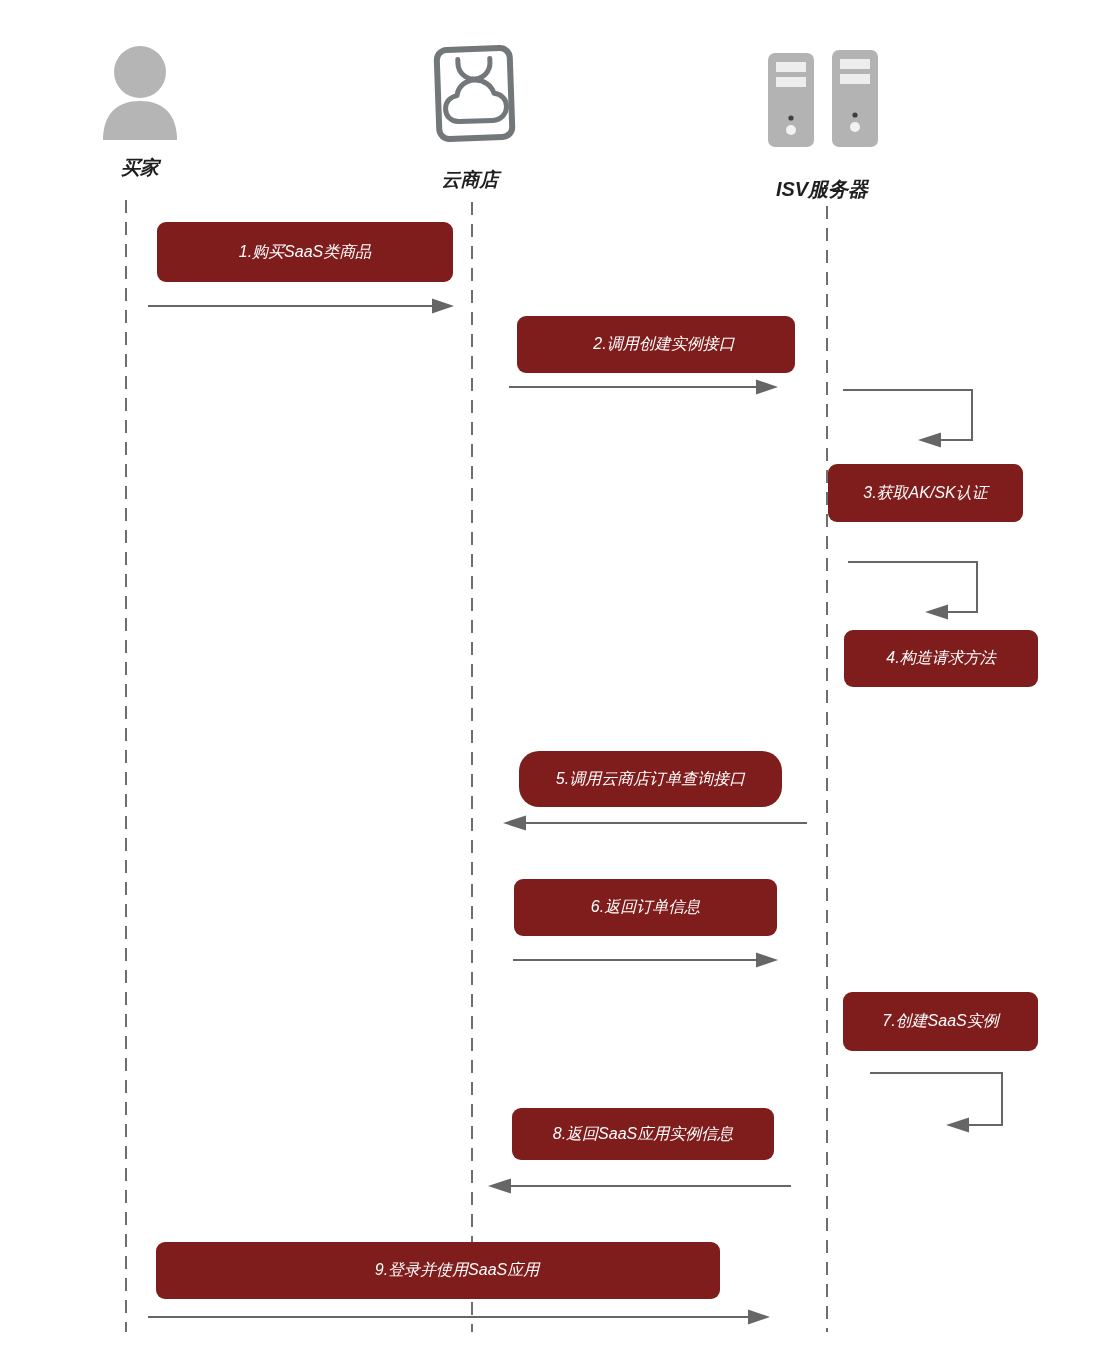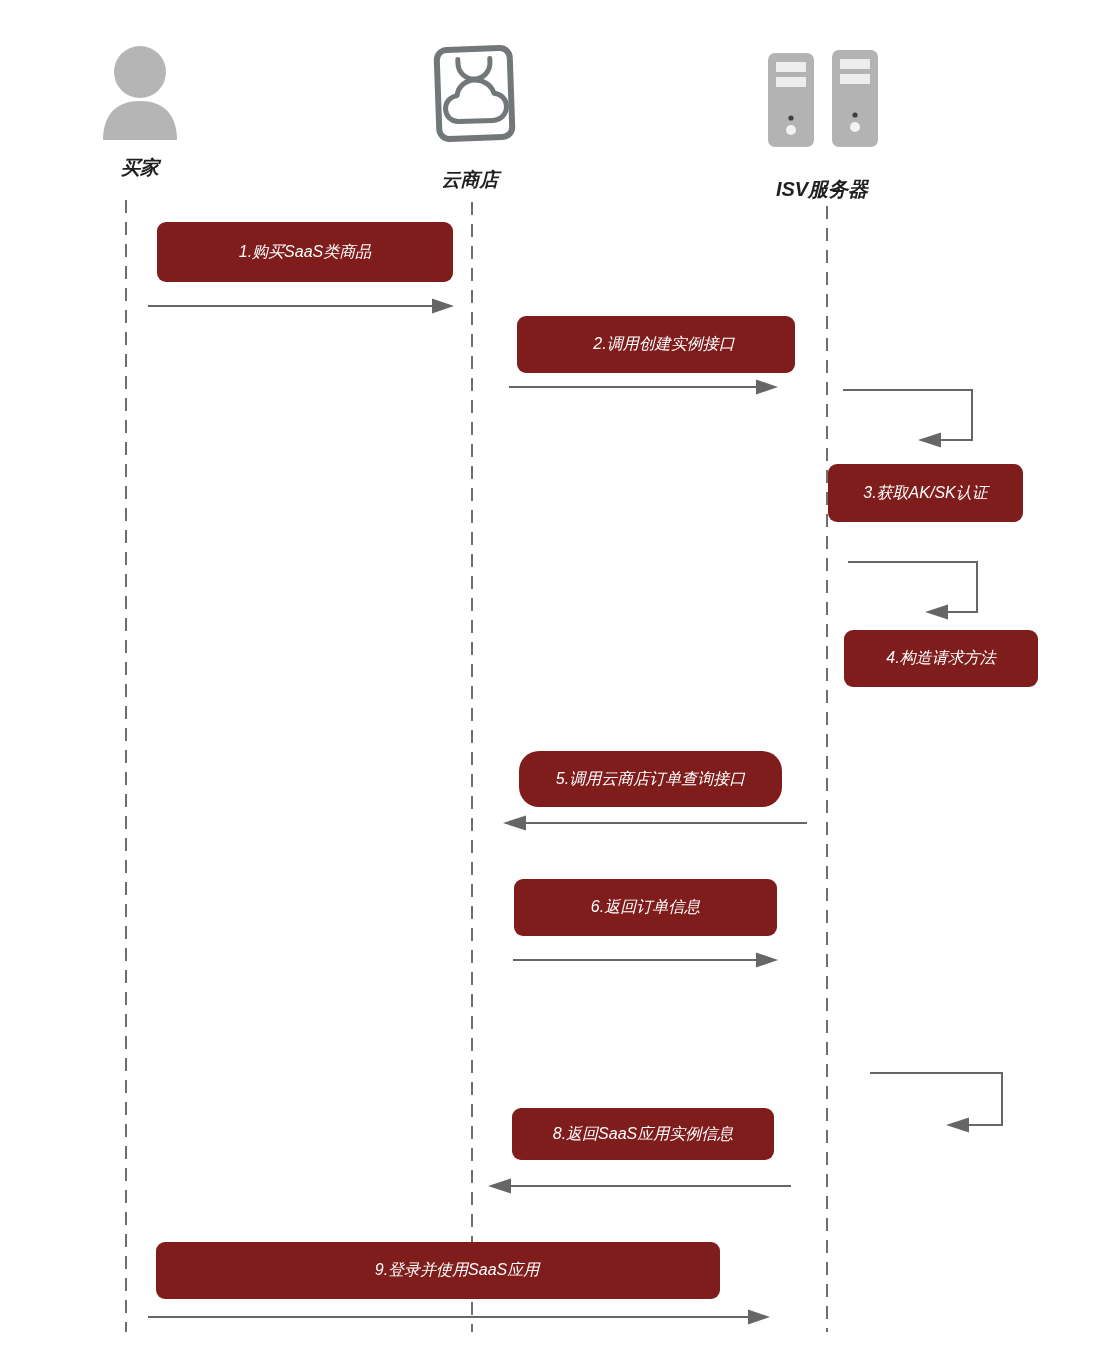--- a/index.html
+++ b/index.html
@@ -80,20 +80,21 @@
   <div class="lifeline" style="left:125px;top:200px;height:1132px;"></div>
   <div class="lifeline" style="left:471px;top:202px;height:1130px;"></div>
   <div class="lifeline" style="left:826px;top:206px;height:1126px;"></div>
 
   <div class="step" style="left:157px;top:222px;width:296px;height:60px;">1.购买SaaS类商品</div>
   <div class="step" style="left:517px;top:316px;width:262px;height:57px;padding-left:16px;">2.调用创建实例接口</div>
   <div class="step" style="left:816px;top:464px;width:195px;height:58px;margin-left:12px;">3.获取AK/SK认证</div>
   <div class="step" style="left:844px;top:630px;width:194px;height:57px;">4.构造请求方法</div>
   <div class="step" style="left:519px;top:751px;width:263px;height:56px;border-radius:20px;">5.调用云商店订单查询接口</div>
   <div class="step" style="left:514px;top:879px;width:263px;height:57px;">6.返回订单信息</div>
+  <div class="step" style="left:843px;top:992px;width:195px;height:59px;">7.创建SaaS实例</div>
   <div class="step" style="left:512px;top:1108px;width:262px;height:52px;">8.返回SaaS应用实例信息</div>
   <div class="step" style="left:156px;top:1242px;width:526px;height:57px;padding-left:38px;">9.登录并使用SaaS应用</div>
 
   <svg class="arrows" width="1107" height="1346" viewBox="0 0 1107 1346">
 
     <g>
       <line class="arrow-line" x1="148" y1="306" x2="434" y2="306"></line>
       <polygon class="arrow-head" points="454,306 432,298.5 432,313.5"></polygon>
     </g>
 

